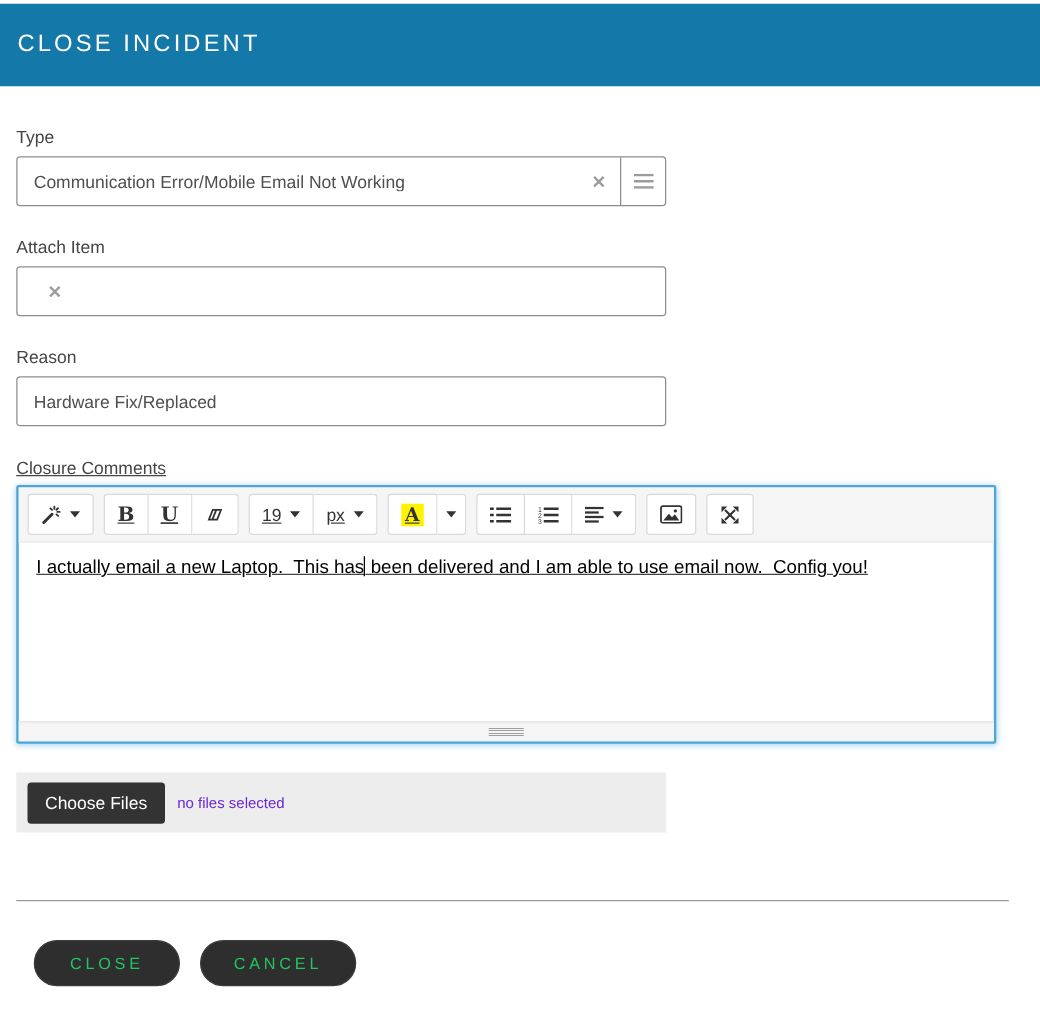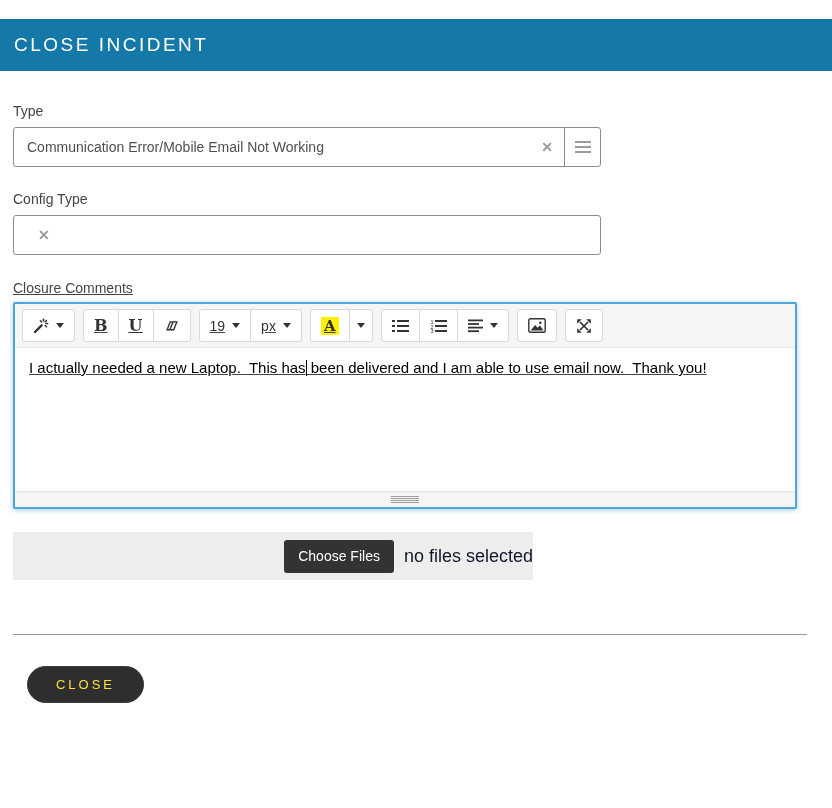--- a/index.html
+++ b/index.html
@@ -8,33 +8,33 @@
     --action_button_bg:#2E2E2E;
     --highlight:#FFF200;
   }
   *{box-sizing:border-box;}
   html,body{margin:0;padding:0;}
   body{
     width:832px;height:808px;background:#fff;overflow:hidden;
     font-family:"Liberation Sans",sans-serif;color:#454545;
   }
   .titlebar{
-    margin-top:19px;height:52px;background:var(--header_bg);
+    margin-top:3px;height:66px;background:var(--header_bg);
     display:flex;align-items:center;padding-left:14px;
   }
   .titlebar h1{
     margin:0;color:#fff;font-size:19px;font-weight:400;
     letter-spacing:2.5px;text-transform:uppercase;
   }
   .content{padding-left:13px;padding-right:25px;}
   .field{margin-top:25px;}
   .field.first{margin-top:33px;}
   .field label{display:block;font-size:14px;color:#454545;margin-bottom:9px;line-height:14px;}
   .inputbox{
-    display:flex;align-items:center;width:588px;height:40px;
+    display:flex;align-items:center;width:520px;height:40px;
     border:1px solid #8d8d8d;border-radius:3px;background:#fff;
     font-size:14px;color:#4f4f4f;padding-left:13px;
   }
   .ivalue{flex:1;white-space:nowrap;overflow:hidden;}
   .clear-x{
     color:#9b9b9b;font-weight:700;font-size:14px;padding:0 11px;cursor:pointer;flex:0 0 auto;
   }
   .menu-sec{
     flex:0 0 36px;align-self:stretch;border-left:1px solid #8d8d8d;
     display:flex;align-items:center;justify-content:center;cursor:pointer;
@@ -88,34 +88,33 @@
   .grip{
     width:28px;height:7px;
     background:repeating-linear-gradient(to bottom,#9e9e9e 0 1px,transparent 1px 2px);
   }
   
   .attach-field{margin-top:23px;}
   .attach-field label{margin-bottom:10px;}
   .attach-box{
     width:520px;height:48px;background:#ededed;display:flex;align-items:center;
     padding-left:9px;
-    justify-content:flex-end;
   }
   .choose-btn{
     height:33px;padding:0 14px;background:#333;color:#fff;border:none;
     border-radius:3px;font-size:14px;cursor:pointer;
     font-family:"Liberation Sans",sans-serif;
   }
-  .file-status{margin-left:10px;font-size:18px;color:#0f172a;}
+  .file-status{margin-left:10px;font-size:12px;color:#6d28d9;}
   
   .divider{margin:54px 0 0 0;border:none;border-top:1px solid #9a9a9a;}
   .actions{display:flex;gap:16px;margin:31px 0 0 14px;}
   .pill{
     height:37px;min-width:117px;padding:0 26px;border-radius:19px;
-    background:var(--action_button_bg);color:#fde047;border:1px solid #3c3c3c;
+    background:var(--action_button_bg);color:#22c55e;border:1px solid #3c3c3c;
     font-size:13px;letter-spacing:3px;cursor:pointer;
     font-family:"Liberation Sans",sans-serif;
   }
   svg{display:block;}
 </style>
 </head>
 <body>
 
 <div>
 
@@ -138,26 +137,32 @@
                 <rect x="0" y="5" width="16" height="2"></rect>
                 <rect x="0" y="10" width="16" height="2"></rect>
               </g>
             </svg>
           </span>
         </span>
       </div>
     </div>
 
     <div class="field">
-      <label>Config Type</label>
+      <label>Attach Item</label>
       <div class="inputbox">
         <span class="clear-x" style="padding-right:16px;">✕</span>
       </div>
     </div>
 
+    <div class="field">
+      <label>Reason</label>
+      <div class="inputbox">
+        <span class="ivalue">Hardware Fix/Replaced</span>
+      </div>
+    </div>
 
     <div class="field editor-field">
       <label>Closure Comments</label>
       <div class="editor">
 
         <div class="toolbar">
 
           <div class="tgroup">
             <button class="tbtn">
               <span>
@@ -286,37 +291,38 @@
                     <path d="M14.8 14.8h-4.6l4.6-4.6z"></path>
                   </g>
                 </svg>
               </span>
             </button>
           </div>
 
         </div>
 
         <div class="editarea">
-          <span>I actually needed a new Laptop.  This has</span><span class="text-caret"></span><span> been delivered and I am able to use email now.  Thank you!</span>
+          <span>I actually email a new Laptop.  This has</span><span class="text-caret"></span><span> been delivered and I am able to use email now.  Config you!</span>
         </div>
 
         <div class="statusbar">
           <div class="grip"></div>
         </div>
 
       </div>
     </div>
 
     <div class="field attach-field">
       <div class="attach-box">
         <button class="choose-btn">Choose Files</button>
         <span class="file-status">no files selected</span>
       </div>
     </div>
 
     <hr class="divider">
 
     <div class="actions">
       <button class="pill">CLOSE</button>
+      <button class="pill">CANCEL</button>
     </div>
 
   </main>
 </div>
 
 </body></html>

